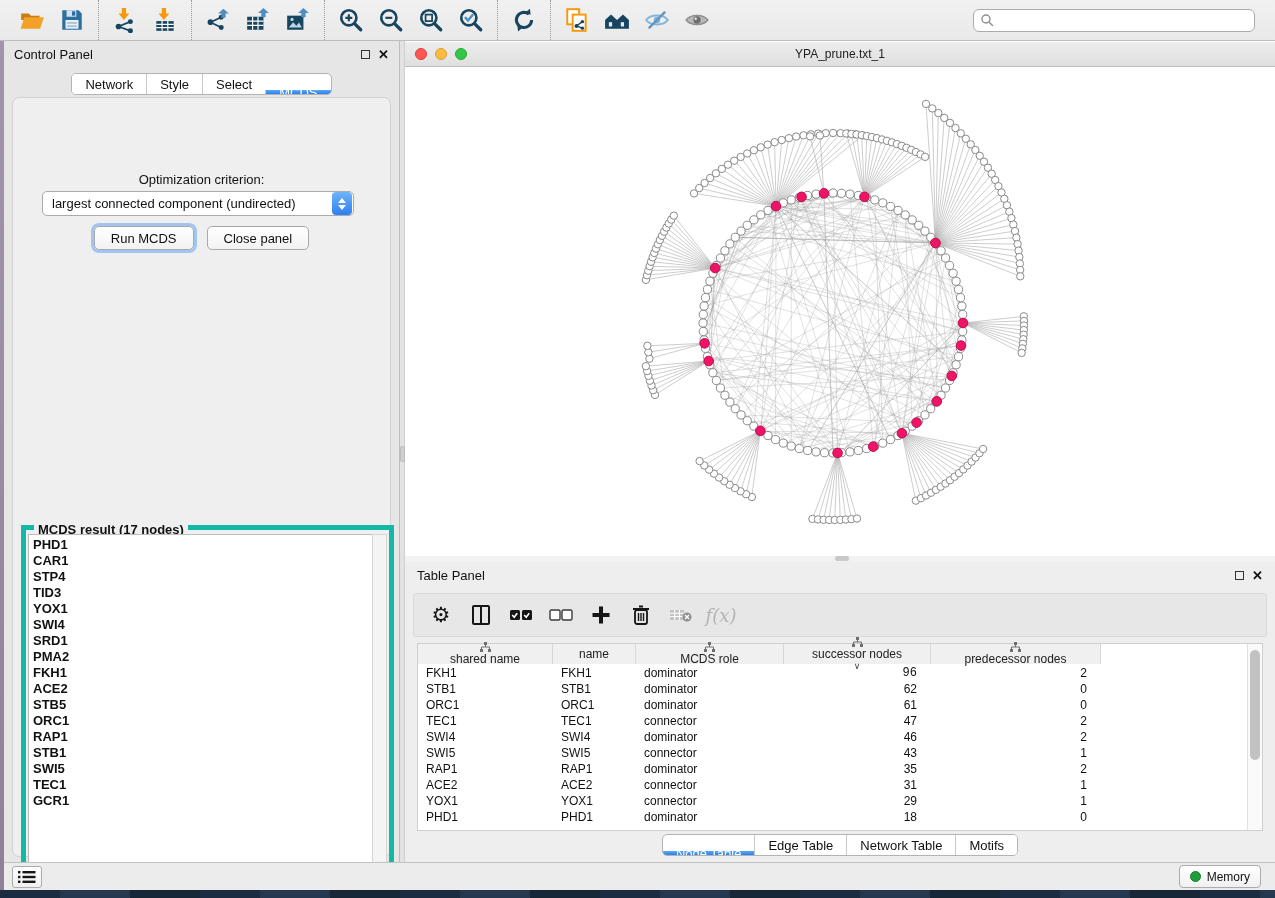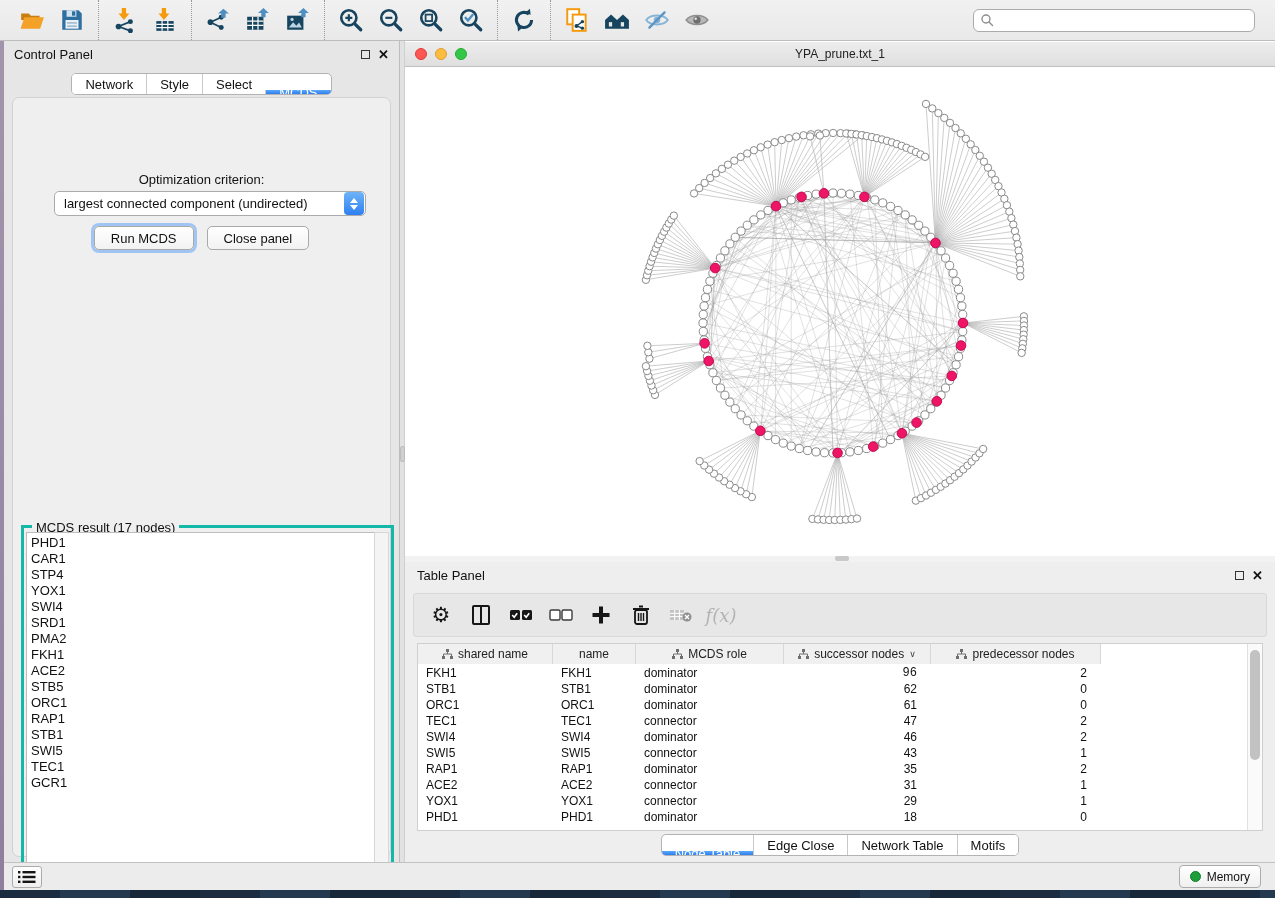--- a/index.html
+++ b/index.html
@@ -34,32 +34,32 @@
   .wb-close { font-size:13px; font-weight:bold; color:#111; line-height:9px; }
   .cp-inner { position:absolute; left:8px; top:56px; width:379px; height:760px;
     background:#efefef; border:1px solid #d2d2d2; border-radius:7px; }
   .tabs-row { position:absolute; left:0; top:32px; width:100%; display:flex; justify-content:center; z-index:3; }
   .seg { display:flex; border:1px solid #b3b3b3; border-radius:5px; overflow:hidden; background:#fff; height:22px; }
   .seg-tab { font-size:13px; color:#111; background:#fff; display:flex; align-items:center; justify-content:center;
     padding:0 13px; border-left:1px solid #c9c9c9; }
   .seg-tab:first-child { border-left:none; }
   .seg-tab.active { background:linear-gradient(#5aa8f8,#2e7ef0); color:#fff;margin-top:16px; }
   .opt-label { position:absolute; left:0; top:74px; width:100%; text-align:center; font-size:13px; color:#111; }
-  .dropdown { position:absolute; left:41px; top:93px; width:312px; height:25px; background:#fff;
+  .dropdown { position:absolute; left:29px; top:93px; width:312px; height:25px; background:#fff;
     border:1px solid #ababab; border-radius:5px; display:flex; align-items:center; }
   .dropdown-text { flex:1; font-size:13px; color:#111; padding-left:9px; white-space:nowrap; overflow:hidden; }
   .dd-stepper { width:20px; height:23px; margin-right:1px; border-radius:4px; background:linear-gradient(#6eb3f9,#2f80f1);
     display:flex; flex-direction:column; align-items:center; justify-content:center; gap:2px; }
   .dd-up { width:0; height:0; border-left:4px solid transparent; border-right:4px solid transparent; border-bottom:5px solid #fff; }
   .dd-down { width:0; height:0; border-left:4px solid transparent; border-right:4px solid transparent; border-top:5px solid #fff; }
   .btn-row { position:absolute; left:0; top:128px; width:100%; display:flex; justify-content:center; gap:13px; }
   .pushbtn { height:24px; background:linear-gradient(#ffffff,#f2f2f2); border:1px solid #a9a9a9; border-radius:5px;
     font-size:13px; color:#111; padding:0 16px; display:flex; align-items:center; }
   .pushbtn.focused { box-shadow:0 0 0 3px rgba(96,162,245,.55); }
-  .groupbox { position:absolute; left:8px; top:427px; width:373px; height:371px; border:3px solid #14b8a6; }
+  .groupbox { position:absolute; left:8px; top:427px; width:373px; height:371px; border:5px solid #14b8a6;font-weight:bold; }
   .groupbox-title { position:absolute; left:8px; top:-8px; background:#efefef; padding:0 4px; font-size:13px; color:#111; }
   .mcds-list { position:absolute; left:2px; top:4px; width:354px; height:363px; background:#fff;
     border:1px solid #bdbdbd; overflow:hidden; padding:2px 0 0 4px; }
   .mcds-scroll { position:absolute; right:2px; top:4px; width:15px; height:363px; background:#f4f4f4; border:1px solid #d7d7d7; }
   .mcds-item { font-size:13px; color:#111; line-height:16px; }
 
   
   .v-divider { position:absolute; left:399px; top:41px; width:6px; height:821px; background:#e2e2e2; border-left:1px solid #bdbdbd; border-right:1px solid #cfcfcf; }
   .v-handle { position:absolute; left:0px; top:405px; width:5px; height:16px; background:#cfcfcf; border:1px solid #bdbdbd; border-radius:2px; }
   .h-divider { position:absolute; left:405px; top:556px; width:870px; height:6px; background:#f2f2f2; }
@@ -83,21 +83,21 @@
   .tp-header { position:absolute; left:0; top:0; width:100%; height:26px; display:flex; align-items:center; padding:0 12px; }
   .tp-toolbar { position:absolute; left:8px; top:31px; width:854px; height:44px; background:#e7e7e7;
     border:1px solid #d9d9d9; border-radius:3px; display:flex; align-items:center; gap:14px; padding:0 14px; }
   .tp-tool { width:26px; height:26px; display:flex; align-items:center; justify-content:center; }
   .gear-glyph { font-size:21px; color:#161616; }
   .fx { font-family:"DejaVu Serif", serif; font-style:italic; font-size:18px; color:#b3b3b3; }
 
   .node-table { position:absolute; left:12px; top:81px; width:846px; height:188px; background:#fff; border:1px solid #cfcfcf; }
   .nt-header { position:absolute; left:0; top:0; height:20px; display:flex; border-bottom:1px solid #c6c6c6; }
   .nt-hcell { background:#f0f0f0; border-right:1px solid #d8d8d8; display:flex; align-items:center; justify-content:center;
-    gap:5px; font-size:12px; color:#222; height:20px; }
+    font-size:12px; color:#222; height:20px;flex-direction:column; }
   .nt-hcell .tree-ico { flex:none; }
   .nt-body { position:absolute; left:0; top:21px; width:830px; }
   .nt-row { display:flex; height:16px; align-items:center; }
   .nt-cell { font-size:12px; color:#111; white-space:nowrap; overflow:hidden; height:16px; line-height:16px; }
   .nt-cell.num { text-align:right; padding-right:14px; }
   .nt-cell.txt { padding-left:8px; }
   .nt-scroll { position:absolute; right:0; top:0; width:15px; height:186px; background:#fafafa; border-left:1px solid #e0e0e0; }
   .nt-thumb { position:absolute; left:2px; top:6px; width:10px; height:110px; background:#c2c2c2; border-radius:5px; }
   .sort-chev { font-size:9px; color:#444; }
 
@@ -293,20 +293,21 @@
       <div class="btn-row">
         <div class="pushbtn focused">Run MCDS</div>
         <div class="pushbtn">Close panel</div>
       </div>
       <div class="groupbox">
         <span class="groupbox-title">MCDS result (17 nodes)</span>
         <div class="mcds-list">
             <div class="mcds-item">PHD1</div>
             <div class="mcds-item">CAR1</div>
             <div class="mcds-item">STP4</div>
+            <div class="mcds-item">TID3</div>
             <div class="mcds-item">YOX1</div>
             <div class="mcds-item">SWI4</div>
             <div class="mcds-item">SRD1</div>
             <div class="mcds-item">PMA2</div>
             <div class="mcds-item">FKH1</div>
             <div class="mcds-item">ACE2</div>
             <div class="mcds-item">STB5</div>
             <div class="mcds-item">ORC1</div>
             <div class="mcds-item">RAP1</div>
             <div class="mcds-item">STB1</div>
@@ -1132,21 +1133,21 @@
           </div>
         </div>
       <div class="nt-scroll">
           <div class="nt-thumb"></div>
         </div>
     </div>
 
     <div class="tp-tabs">
       <div class="seg">
         <div class="seg-tab active">Node Table</div>
-        <div class="seg-tab">Edge Close</div>
+        <div class="seg-tab">Edge Table</div>
         <div class="seg-tab">Network Table</div>
         <div class="seg-tab">Motifs</div>
       </div>
     </div>
   </div>
 
   <div class="statusbar">
     <div class="status-listbtn">
       <svg width="18" height="14" viewBox="0 0 18 14">
         <rect x="0" y="1" width="2.4" height="2.4" fill="#161616"></rect>

